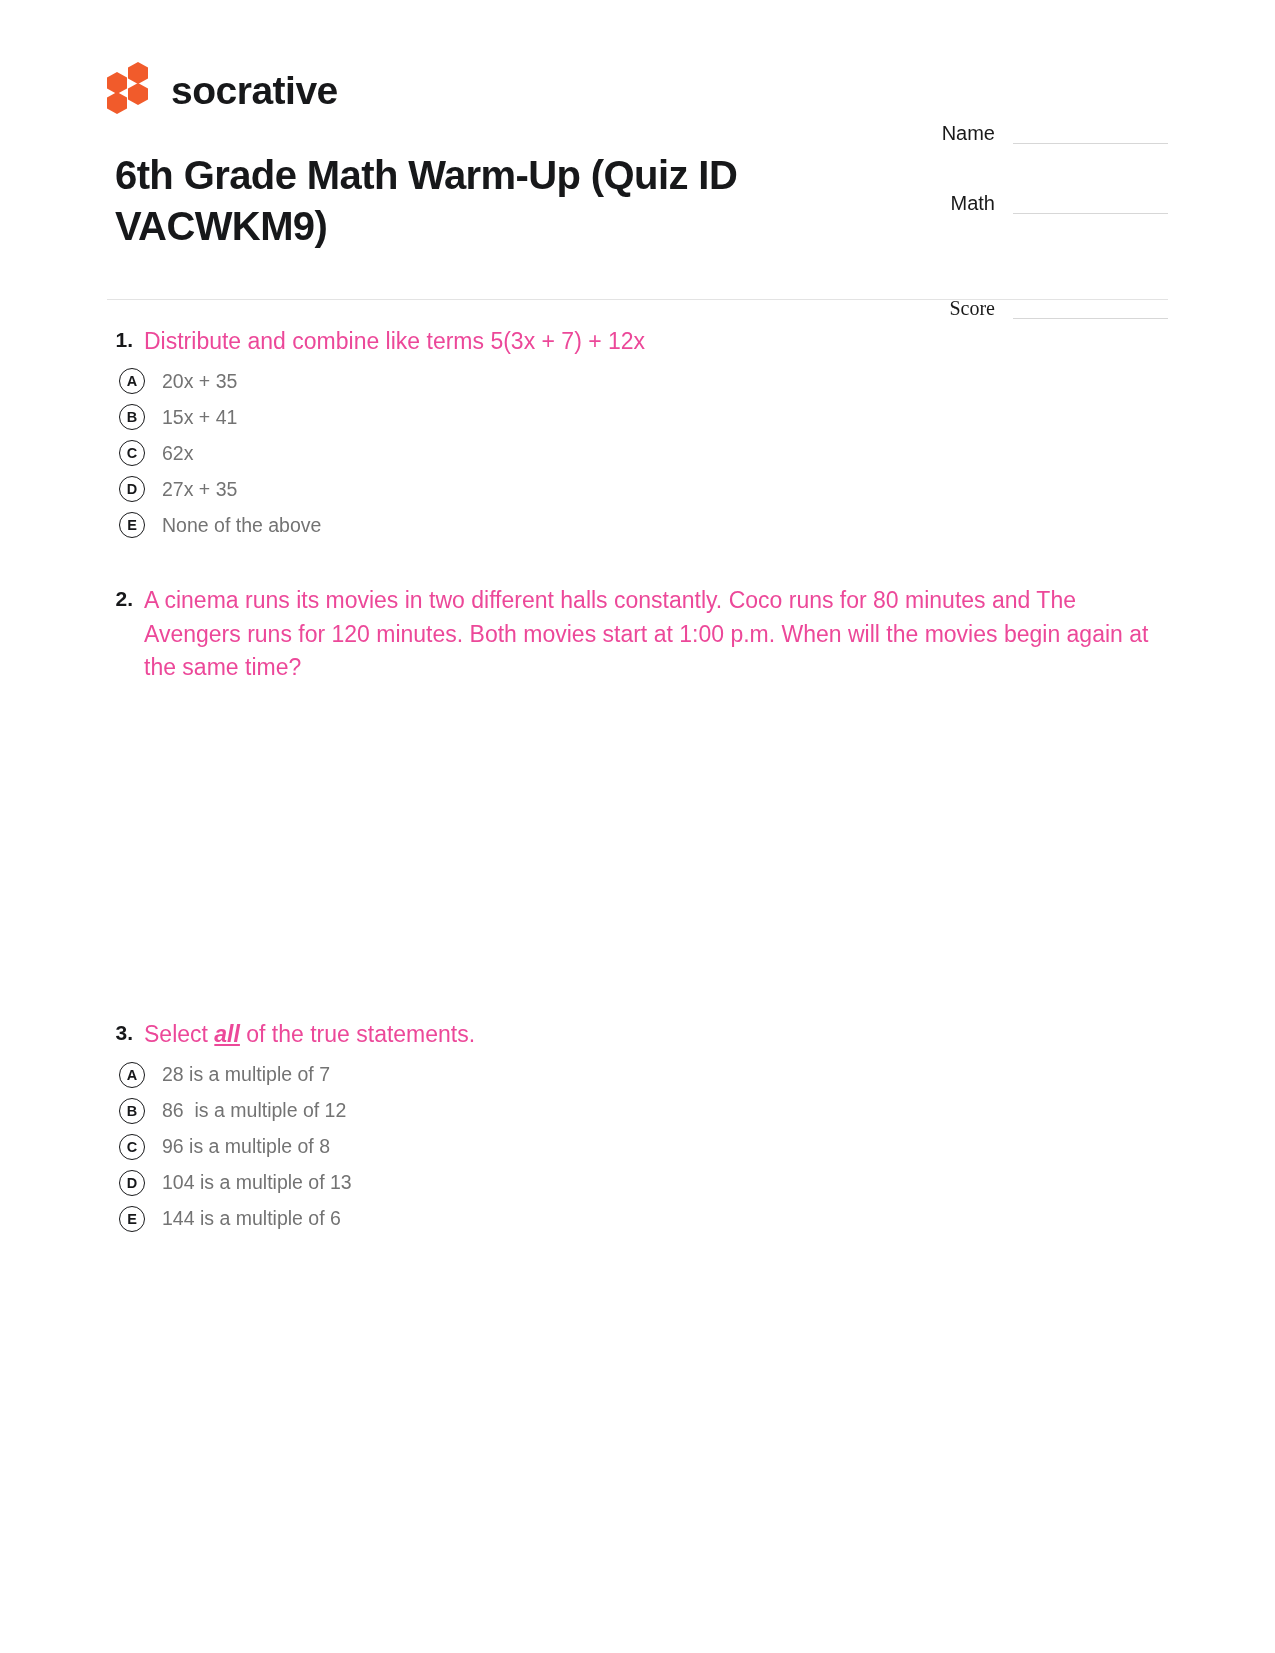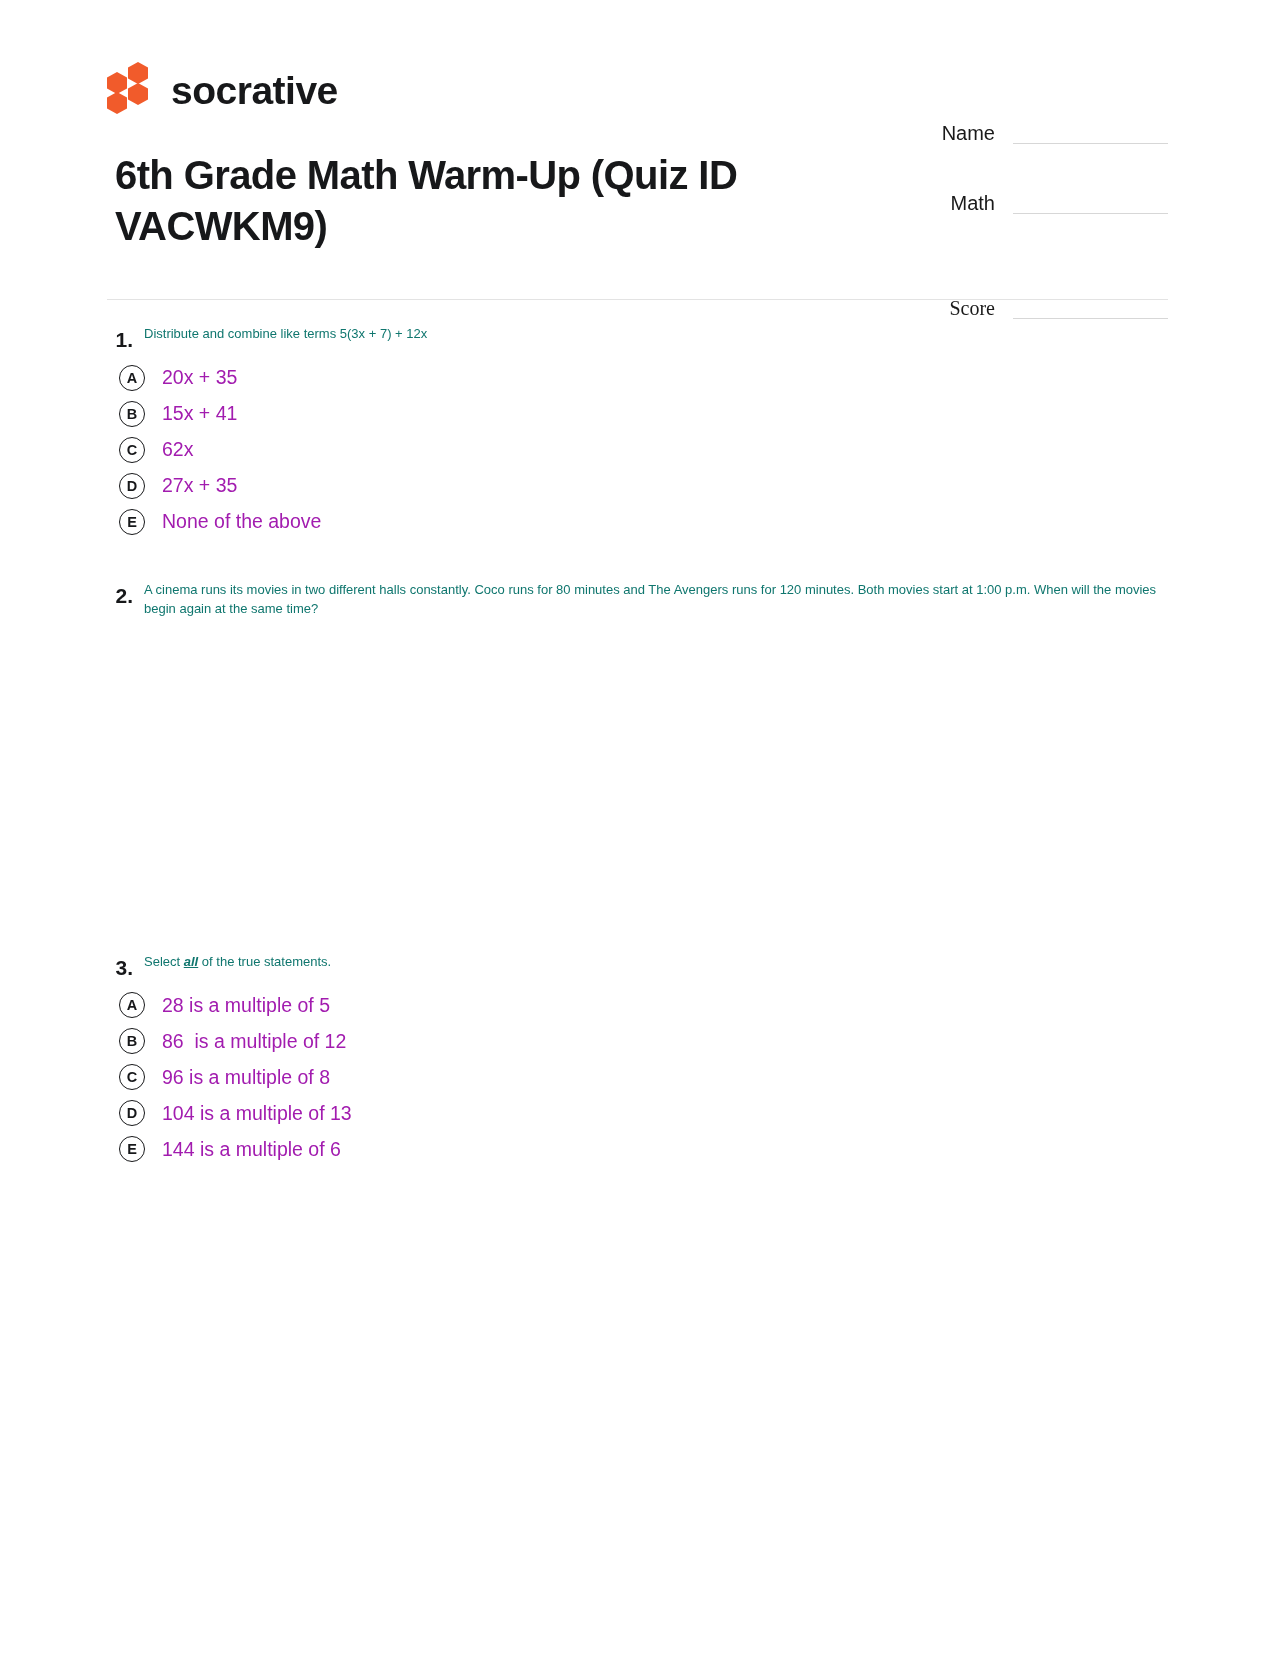--- a/index.html
+++ b/index.html
@@ -133,23 +133,23 @@
     flex: 0 0 37px;
     text-align: right;
     padding-right: 11px;
     box-sizing: border-box;
     font-size: 21px;
     font-weight: 700;
     line-height: 1.42;
     color: #17181a;
   }
   .q-text {
-    font-size: 13px;
+    font-size: 23px;
     line-height: 1.45;
-    color: #0f766e;
+    color: #ec4899;
     flex: 1 1 auto;
   }
   .q-text .emph {
     font-weight: 700;
     font-style: italic;
     text-decoration: underline;
   }
 
   .options {
     margin-top: 10px;
@@ -171,21 +171,21 @@
     font-size: 14.5px;
     font-weight: 700;
     color: #17181a;
     margin-left: 12px;
     margin-right: 17px;
     box-sizing: border-box;
   }
   .opt-text {
     font-size: 19.5px;
     line-height: 1.3;
-    color: #a21caf;
+    color: #737373;
     white-space: pre;
   }
 
   .q-gap-small { height: 36px; }
   .q-answer-space { height: 300px; }
   .q-gap-mid { height: 34px; }
 </style>
 </head>
 <body>
 
@@ -267,21 +267,21 @@
     <div class="q-gap-mid"></div>
 
     <div class="question">
       <div class="q-head">
         <div class="q-num">3.</div>
         <div class="q-text"><span>Select </span><span class="emph">all</span><span> of the true statements.</span></div>
       </div>
       <div class="options">
         <div class="option">
           <span class="bubble">A</span>
-          <span class="opt-text">28 is a multiple of 5</span>
+          <span class="opt-text">28 is a multiple of 7</span>
         </div>
         <div class="option">
           <span class="bubble">B</span>
           <span class="opt-text">86  is a multiple of 12</span>
         </div>
         <div class="option">
           <span class="bubble">C</span>
           <span class="opt-text">96 is a multiple of 8</span>
         </div>
         <div class="option">

